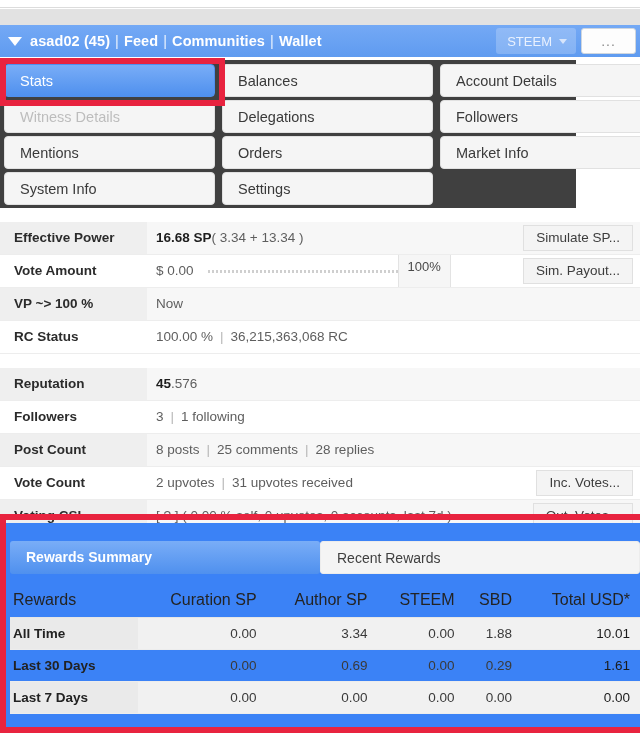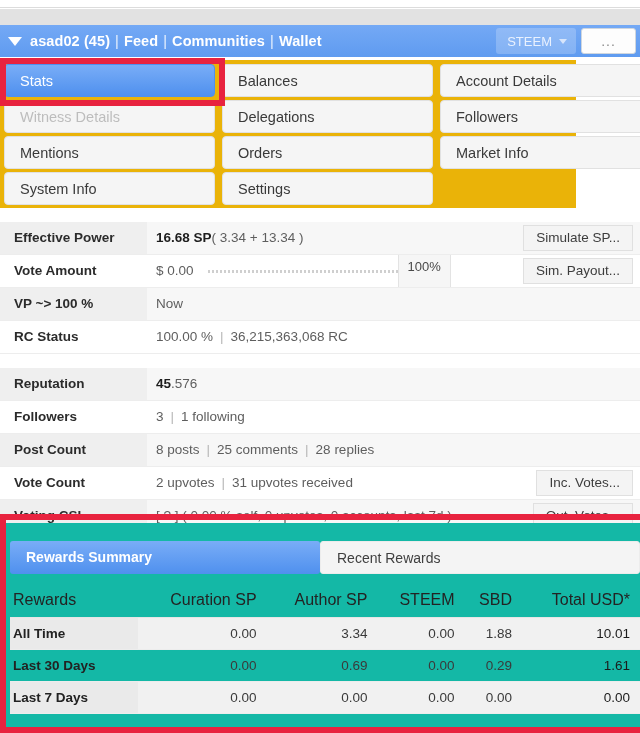--- a/index.html
+++ b/index.html
@@ -84,21 +84,21 @@
     border-radius: 3px;
     width: 55px; height: 26px;
     display: flex; align-items: center; justify-content: center;
     color: #8a8a8a; font-size: 14px; letter-spacing: 1px;
     box-sizing: border-box;
   }
 
   
   .navgrid {
     position: absolute; left: 0; top: 60px; width: 576px; height: 148px;
-    background: #eab308;
+    background: #404040;
     padding: 3px 0 0 0;
     box-sizing: border-box;
   }
   .navrow { display: flex; height: 36px; }
   .navcell {
     flex: 0 0 211px;
     margin: 1px 3px 1px 4px;
     border-radius: 4px;
     background: #f5f5f5;
     border: 1px solid #e1e1e1;
@@ -176,21 +176,21 @@
     border-radius: 1px;
     height: 34px; line-height: 24px;
     padding: 0 9px;
     font-size: 13px; color: #4a4a4a;
     box-sizing: border-box;
   }
 
   
   .rewards {
     position: absolute; left: 0; top: 523px; width: 640px; height: 210px;
-    background: #14b8a6;
+    background: #3b82f6;
   }
   .rtabs { display: flex; padding: 18px 0 0 10px; }
   .rtab {
     height: 33px; line-height: 33px;
     font-size: 14px;
     border-radius: 3px;
     box-sizing: border-box;
     padding: 0 0 0 16px;
   }
   .rtab.active {

